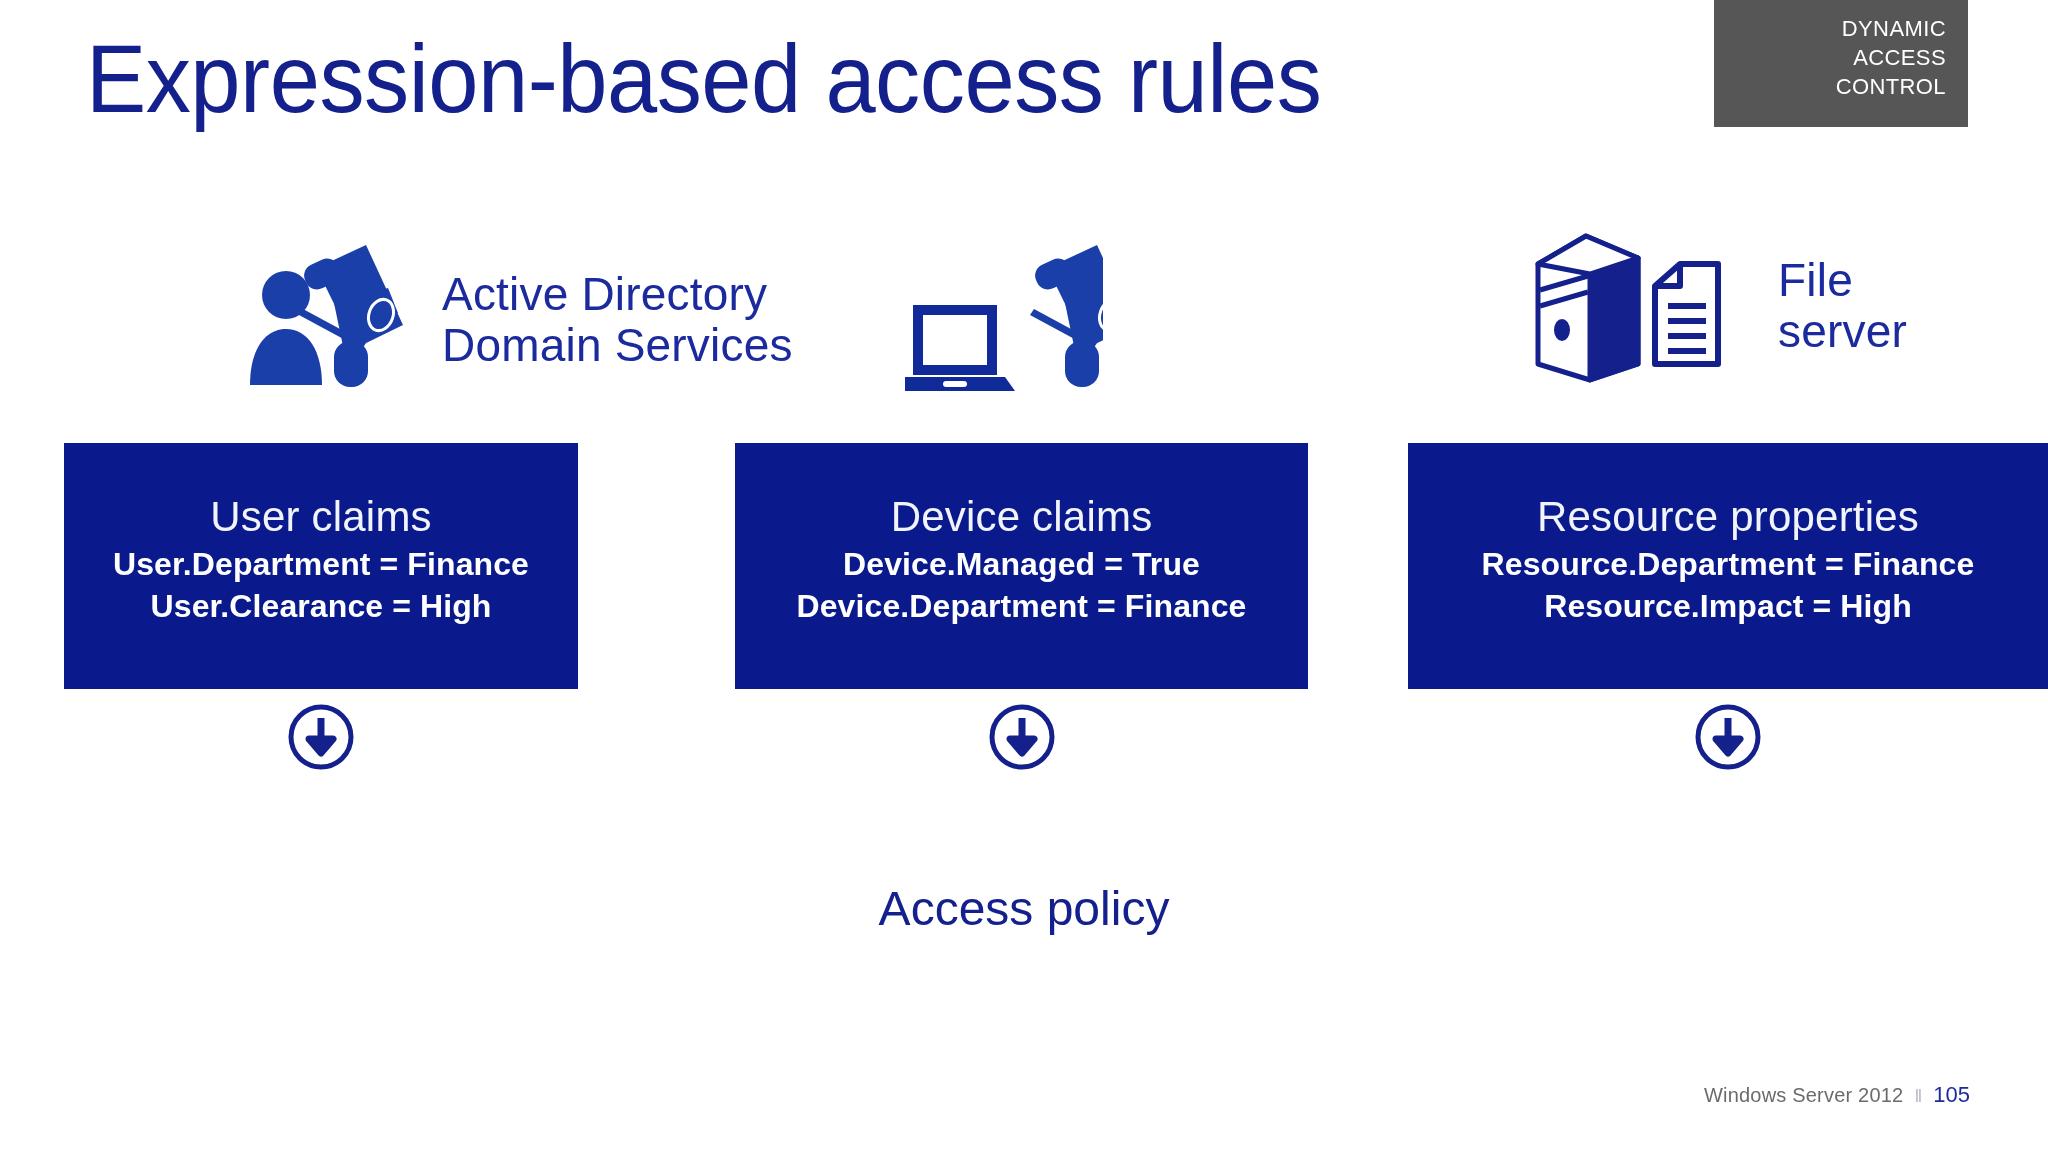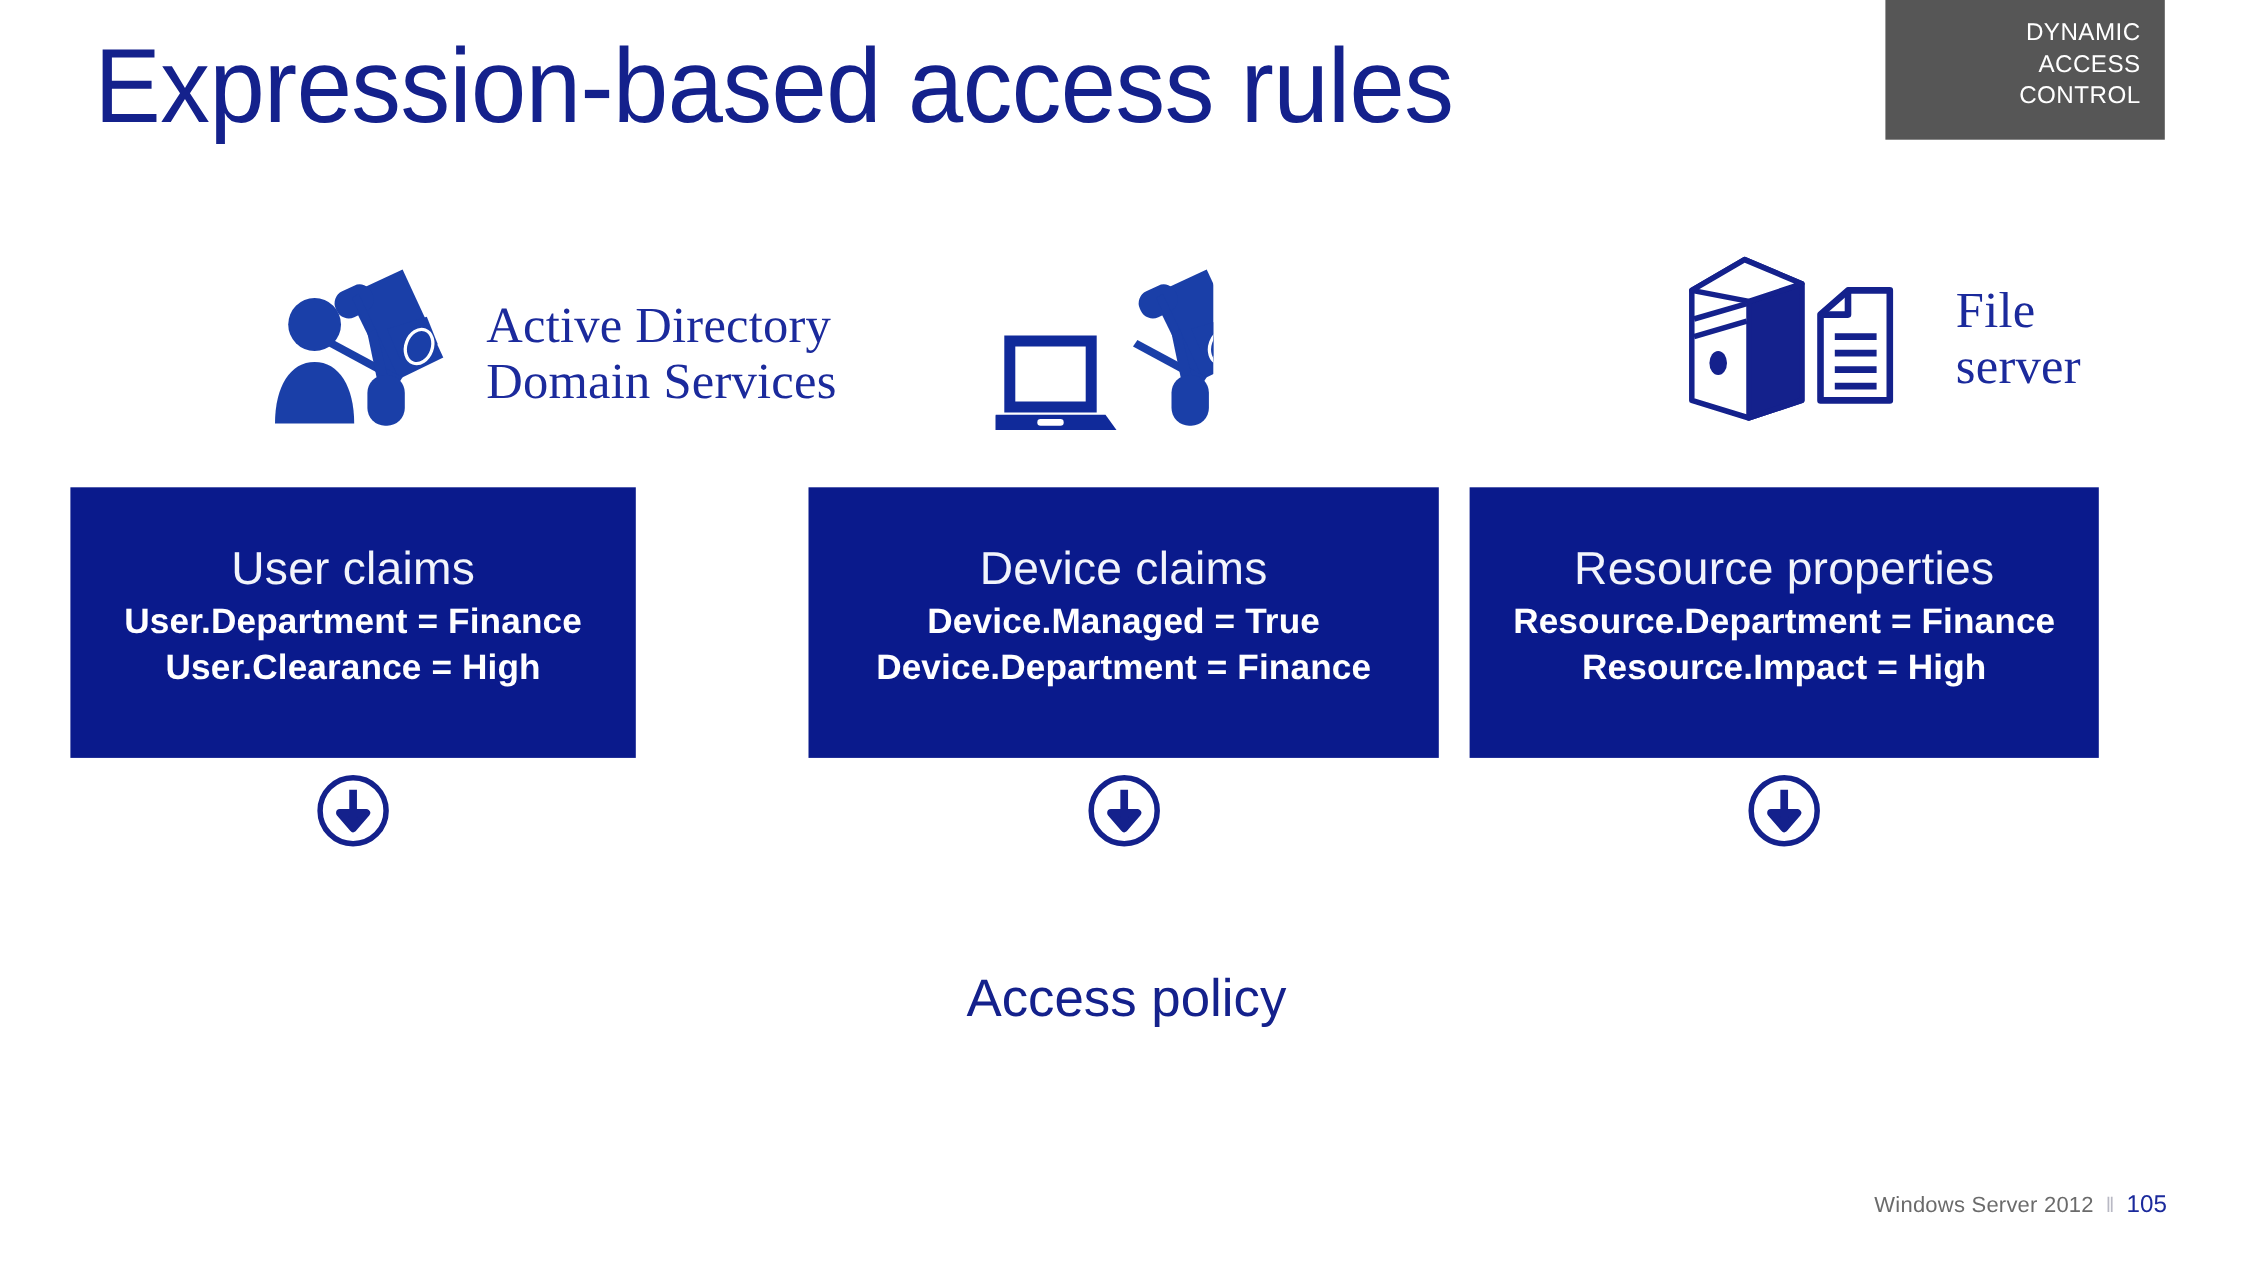--- a/index.html
+++ b/index.html
@@ -61,21 +61,21 @@
     transform-origin: left center;
   }
 
   
   .col {
     position: absolute;
     top: 443px;
   }
   .col-1 { left: 64px;   width: 514px; }
   .col-2 { left: 735px;  width: 573px; }
-  .col-3 { left: 1336px; width: 572px; }
+  .col-3 { left: 1408px; width: 640px; }
 
   .claim-box {
     width: 100%;
     height: 246px;
     background: #0a1a8c;
     box-sizing: border-box;
     padding-top: 48px;
     text-align: center;
     color: #ffffff;
   }
@@ -107,21 +107,20 @@
     width: 68px;
     height: 68px;
     display: block;
   }
 
   
   .icon-row {
     position: absolute;
     display: flex;
     align-items: center;
-    font-family: Liberation Serif, serif;
   }
   .icon-row .glyph { display: block; flex: none; }
   .icon-label {
     color: #1b2a9c;
     font-weight: 300;
     letter-spacing: 0.2px;
     white-space: nowrap;
   }
 
   .row-ad    { left: 248px;  top: 243px; }

